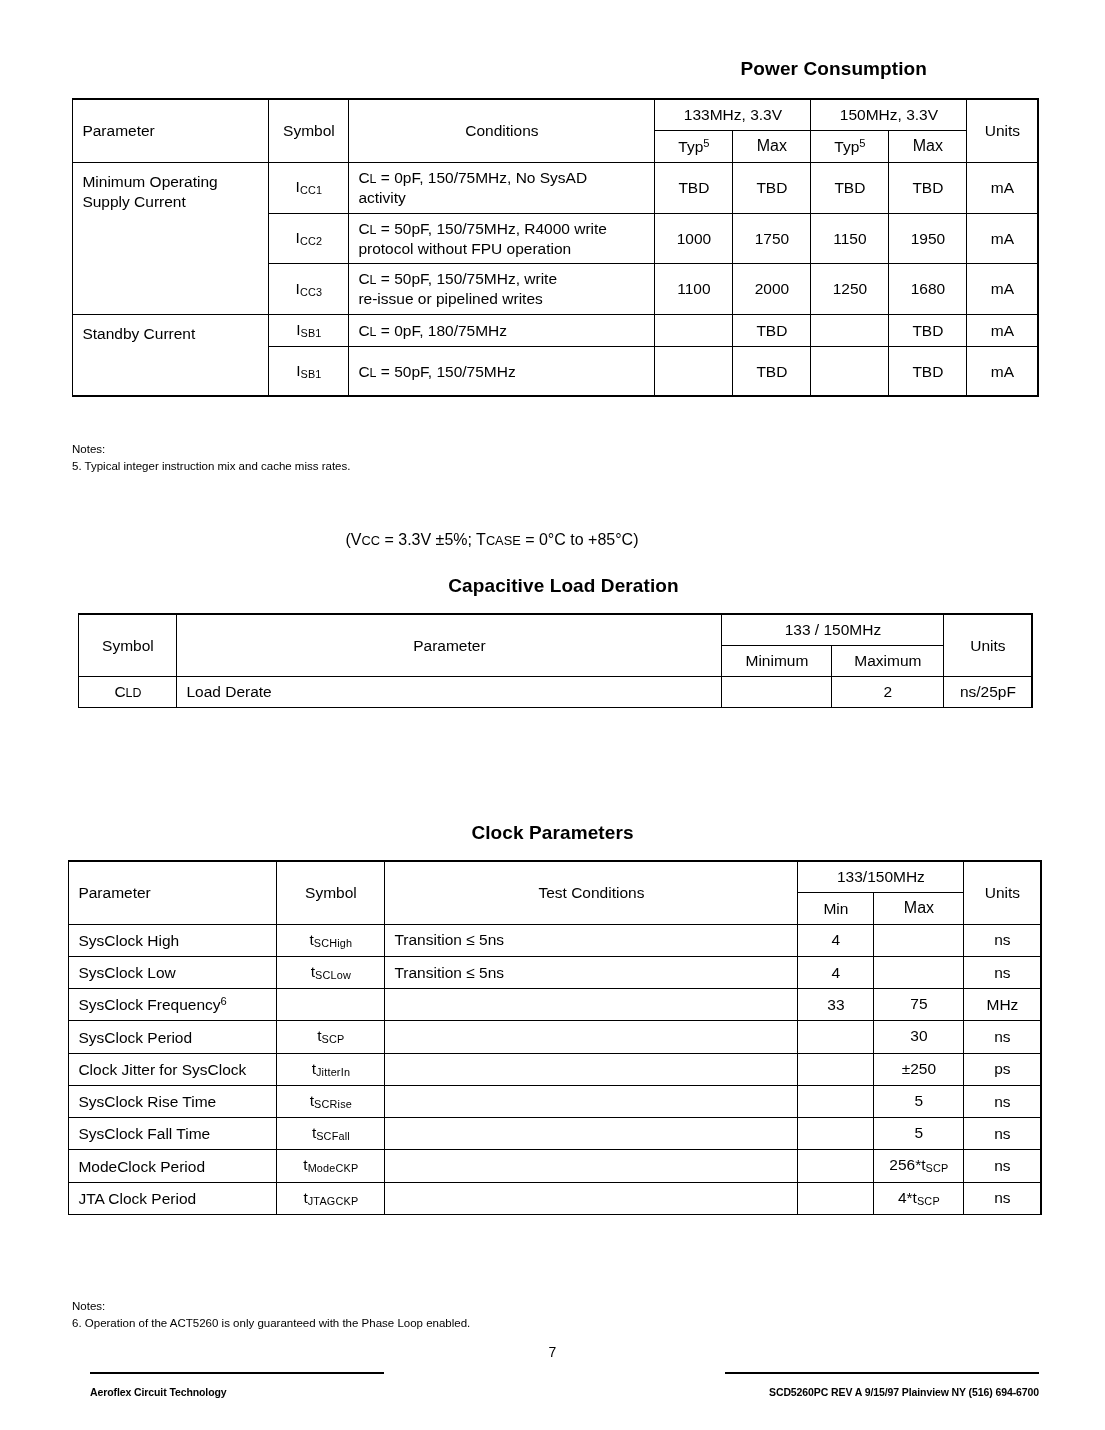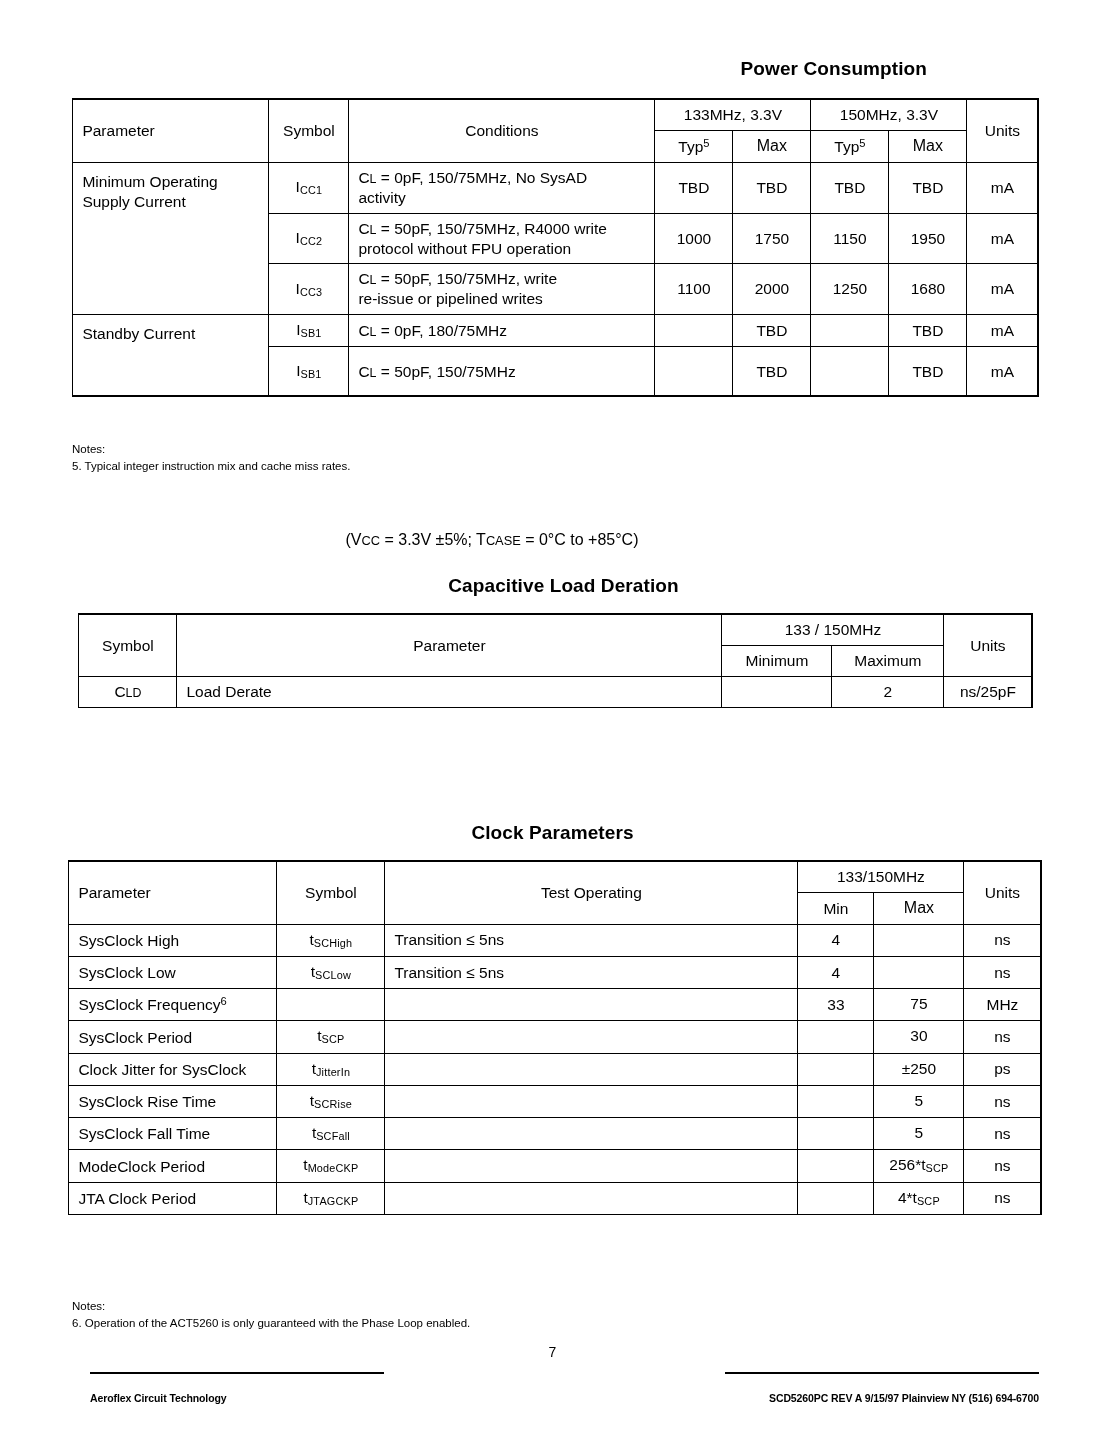--- a/index.html
+++ b/index.html
@@ -96,21 +96,21 @@
 
   
   .footer-rule {
     border-top: 2px solid #000;
     height: 0;
   }
   .footer-text {
     font-size: 10.5px;
     font-weight: bold;
     letter-spacing: -0.1px;
-    margin-top: 18px;
+    margin-top: 12px;
   }
   .pageno {
     font-size: 14px;
     text-align: center;
   }
 
   .abs { position: absolute; }
 </style>
 </head>
 <body>
@@ -391,21 +391,21 @@
     </colgroup>
     <tbody>
       <tr class="outer-top">
         <td rowspan="2" class="hdr" style="text-align:left;">
           <div class="cellpad lft">Parameter</div>
         </td>
         <td rowspan="2" class="hdr">
           <div class="cellpad ctr">Symbol</div>
         </td>
         <td rowspan="2" class="hdr">
-          <div class="cellpad ctr">Test Operating</div>
+          <div class="cellpad ctr">Test Conditions</div>
         </td>
         <td colspan="2" class="hdr">
           <div class="cellpad ctr">133/150MHz</div>
         </td>
         <td rowspan="2" class="hdr">
           <div class="cellpad ctr">Units</div>
         </td>
       </tr>
       <tr>
         <td class="hdr">

